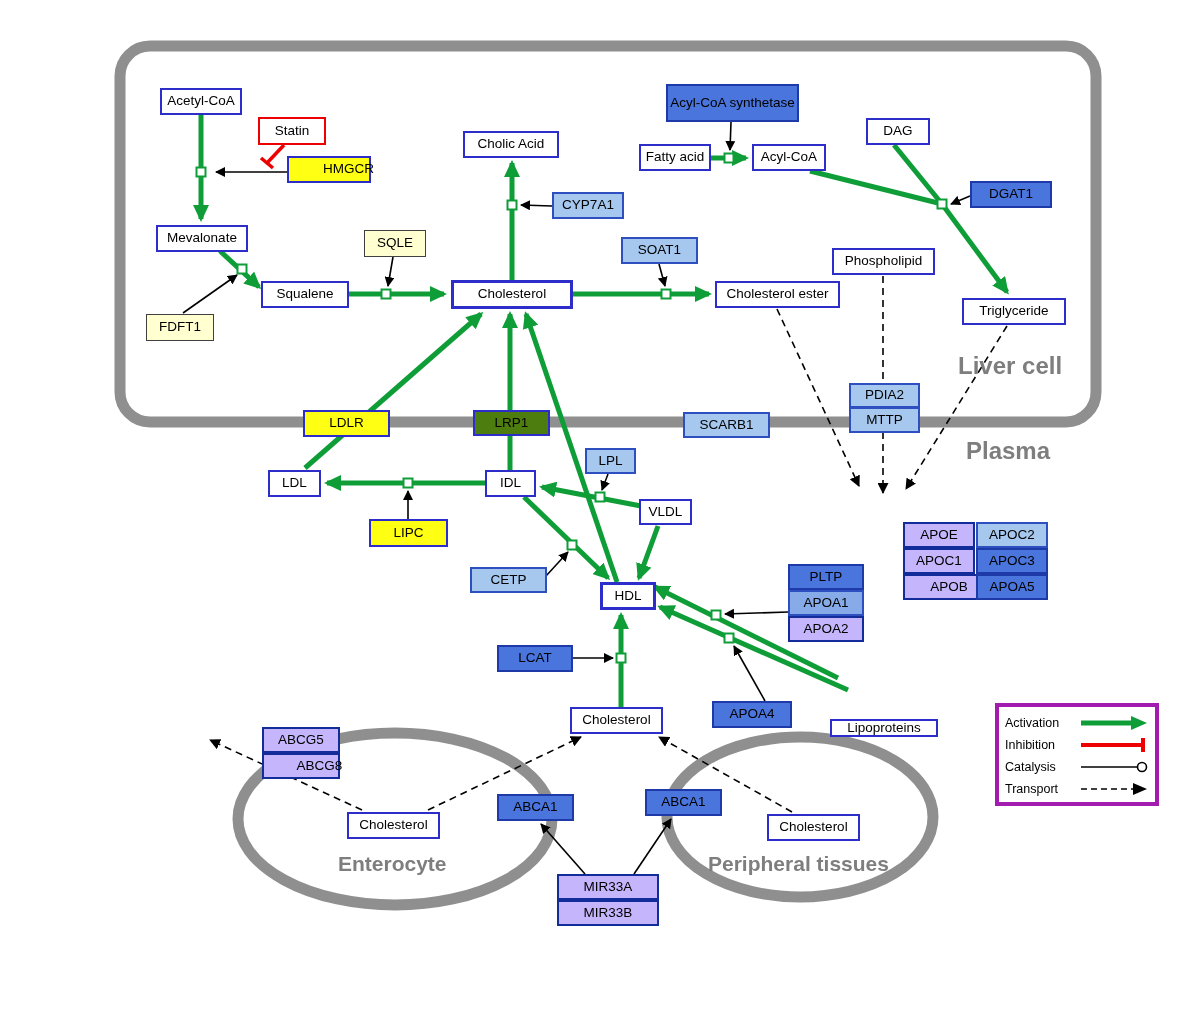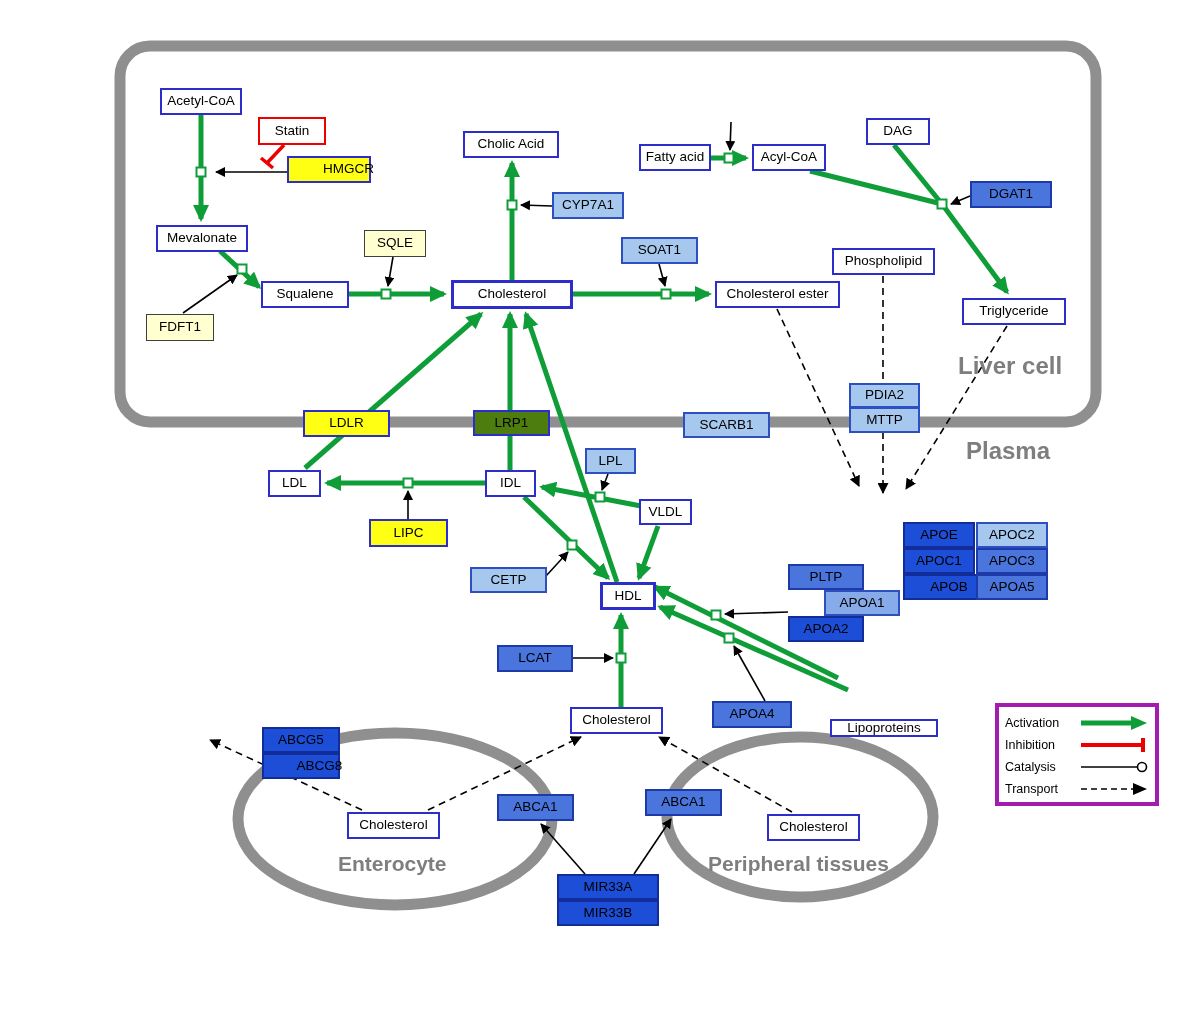--- a/index.html
+++ b/index.html
@@ -8,23 +8,23 @@
   #nodes{position:absolute;left:0;top:0;width:1200px;height:1013px;z-index:2;pointer-events:none;}
   .node{position:absolute;box-sizing:border-box;display:flex;align-items:center;justify-content:center;
         text-align:center;font-size:13.5px;line-height:1.05;background:#fff;border:2px solid #2d2dc9;
         color:#000;padding:1px;pointer-events:auto;}
   .wb{border-width:3px;}
   .st{border-color:#ee0000;border-width:2.5px;}
   .ye{background:#ffff14;}
   .py{background:#ffffd0;border:1.5px solid #404040;}
   .kh{background:#4d7c0f;}
   .lb{background:#a6c8ee;border-color:#2d4fc0;}
-  .sb{background:#86abe8;border-color:#2d4fc0;margin-left:36px;}
+  .sb{background:#86abe8;border-color:#2d4fc0;}
   .mb{background:#4a75dd;border-color:#1d3aa8;}
-  .db{background:#1d4ed8;border-color:#122d9a;}
+  .db{background:#c4b5fd;border-color:#122d9a;}
   .region-label{position:absolute;z-index:3;font-weight:bold;color:#7e7e7e;}
   .rl-big{font-size:24px;}
   .rl-mid{font-size:21px;}
   #legend{position:absolute;left:995px;top:703px;width:164px;height:103px;z-index:4;
           background:#fff;border:4px solid #a21caf;box-sizing:border-box;padding:5px 6px;}
   .legend-row{display:flex;align-items:center;justify-content:space-between;height:22px;}
   .legend-row span{font-size:12.5px;color:#000;}
   .legend-row svg{flex:0 0 auto;}
 </style>
 </head>
@@ -130,20 +130,21 @@
       <div class="node w" style="left: 160px; top: 88px; width: 82px; height: 27px;">Acetyl-CoA</div>
       <div class="node st" style="left: 258px; top: 117px; width: 68px; height: 28px;">Statin</div>
       <div class="node ye" style="left: 287px; top: 156px; width: 84px; height: 27px; padding-left: 40px;">HMGCR</div>
       <div class="node w" style="left: 156px; top: 225px; width: 92px; height: 27px;">Mevalonate</div>
       <div class="node py" style="left: 364px; top: 230px; width: 62px; height: 27px;">SQLE</div>
       <div class="node py" style="left: 146px; top: 314px; width: 68px; height: 27px;">FDFT1</div>
       <div class="node w" style="left: 261px; top: 281px; width: 88px; height: 27px;">Squalene</div>
       <div class="node wb" style="left: 451px; top: 280px; width: 122px; height: 29px;">Cholesterol</div>
       <div class="node w" style="left: 463px; top: 131px; width: 96px; height: 27px;">Cholic Acid</div>
       <div class="node lb" style="left: 552px; top: 192px; width: 72px; height: 27px;">CYP7A1</div>
+      <div class="node mb" style="left: 666px; top: 84px; width: 133px; height: 38px;">Acyl-CoA synthetase</div>
       <div class="node w" style="left: 639px; top: 144px; width: 72px; height: 27px;">Fatty acid</div>
       <div class="node w" style="left: 752px; top: 144px; width: 74px; height: 27px; text-align: right;">Acyl-CoA</div>
       <div class="node w" style="left: 866px; top: 118px; width: 64px; height: 27px;">DAG</div>
       <div class="node mb" style="left: 970px; top: 181px; width: 82px; height: 27px;">DGAT1</div>
       <div class="node lb" style="left: 621px; top: 237px; width: 77px; height: 27px;">SOAT1</div>
       <div class="node w" style="left: 715px; top: 281px; width: 125px; height: 27px;">Cholesterol ester</div>
       <div class="node w" style="left: 832px; top: 248px; width: 103px; height: 27px;">Phospholipid</div>
       <div class="node w" style="left: 962px; top: 298px; width: 104px; height: 27px;">Triglyceride</div>
       <div class="node lb" style="left: 849px; top: 383px; width: 71px; height: 25px;">PDIA2</div>
       <div class="node lb" style="left: 849px; top: 407px; width: 71px; height: 26px;">MTTP</div>

